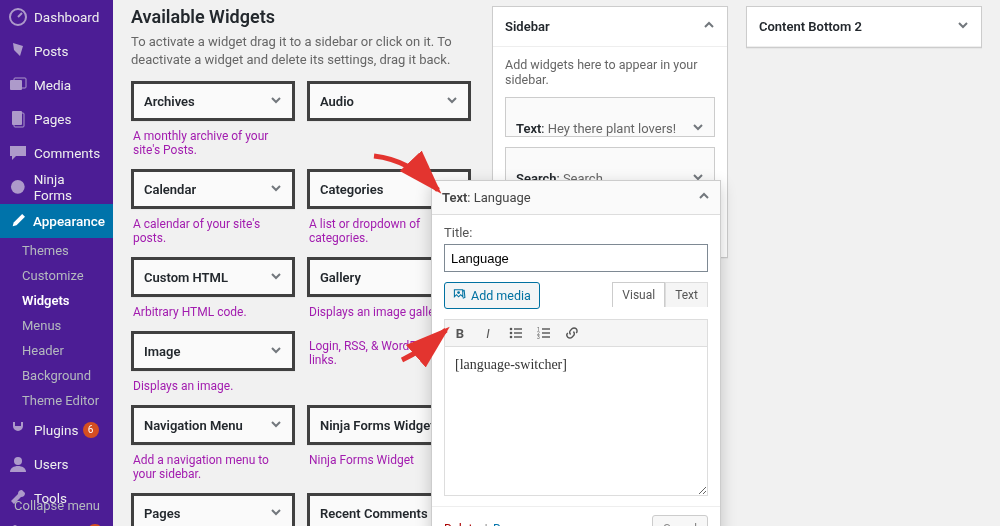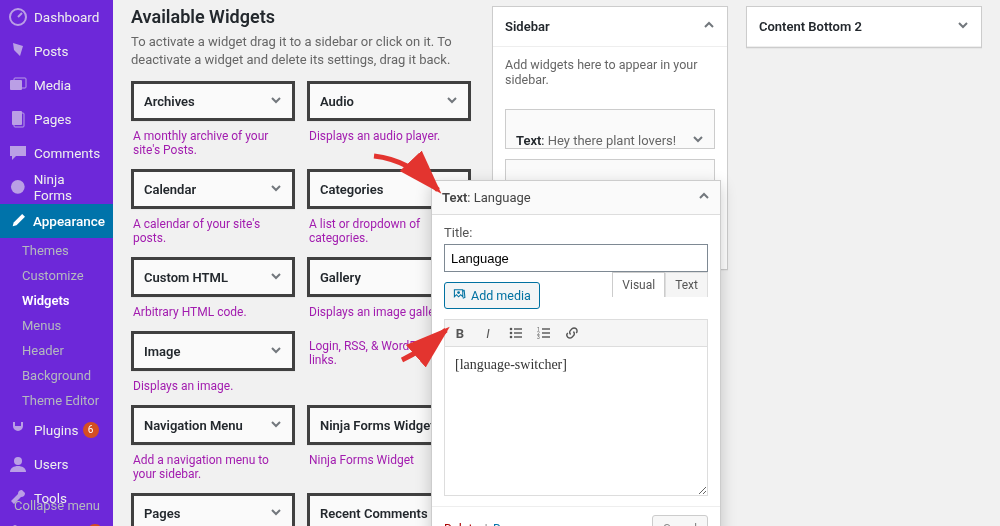--- a/index.html
+++ b/index.html
@@ -1,19 +1,19 @@
 <!DOCTYPE html>
 <html><head>
 <meta charset="utf-8">
 <style>
   html,body{margin:0;padding:0;font-family:-apple-system,BlinkMacSystemFont,"Segoe UI",Roboto,sans-serif;font-size:13px;color:#444;background:#f1f1f1;width:1000px;height:526px;overflow:hidden}
   *{box-sizing:border-box}
 
   
-  #adminmenu{position:absolute;left:0;top:0;width:113px;height:526px;background:#6d28d9;color:#eee}
+  #adminmenu{position:absolute;left:0;top:0;width:113px;height:526px;background:#4c1d95;color:#eee}
   .m{display:flex;align-items:center;height:34px;padding:0 8px;cursor:pointer;position:relative}
   .m .ic{width:20px;height:20px;margin-right:6px;display:flex;align-items:center;justify-content:center;opacity:.6}
   .m .lbl{font-size:13.5px;color:#eee}
   .m.cur{background:#0073aa}
   .m.cur .lbl{color:#fff;font-weight:500}
   .m.cur .ic{opacity:1}
   .m.cur::after{content:"";position:absolute;right:-8px;top:9px;border:8px solid transparent;border-right-color:#f1f1f1}
   .sub{padding-left:14px}
   .sub a{display:block;padding:5px 0 5px 8px;color:#b4b9be;font-size:13px;text-decoration:none}
   .sub a.on{color:#fff;font-weight:600}
@@ -35,35 +35,35 @@
   .wheader .nm{font-weight:600;color:#23282d}
   .wheader .tri{color:#72777c}
   .wdesc{font-size:12px;color:#a21caf;padding:8px 2px 12px 2px;min-height:34px}
 
   
   .areas{flex:1;display:flex;gap:18px}
   .area{width:236px}
   .areapanel{border:1px solid #ccc;background:#fff;box-shadow:0 1px 1px rgba(0,0,0,.04)}
   .areahdr{height:40px;display:flex;align-items:center;justify-content:space-between;padding:0 12px;font-weight:600;color:#23282d;border-bottom:1px solid #eee}
   .areabody{padding:10px 12px}
-  .areadesc{color:#666;font-size:12.5px;margin-bottom:22px}
+  .areadesc{color:#666;font-size:12.5px;margin-bottom:10px}
   .placed{border:1px solid #ccc;background:#fafafa;height:40px;display:flex;align-items:flex-end;justify-content:space-between;padding:0 10px;margin-bottom:10px;cursor:move}
   .placed .ttl{font-size:13px;color:#23282d}
   .placed .ttl b{font-weight:600}
   .placed .ttl span{color:#666}
 
   
   .editor{position:absolute;left:431px;top:180px;width:290px;background:#fff;border:1px solid #ccc;box-shadow:0 5px 15px rgba(0,0,0,.2);z-index:50}
   .editor .ehdr{height:34px;display:flex;align-items:center;justify-content:space-between;padding:0 10px;background:#fafafa;border-bottom:1px solid #ddd;font-size:13px}
   .editor .ehdr b{font-weight:600}
   .editor .ebody{padding:10px 12px}
   .editor label{display:block;margin-bottom:4px;color:#555}
   .editor input[type=text]{width:100%;height:28px;border:1px solid #7e8993;padding:0 6px;font-size:13px;background:#fff}
   .mediabtn{display:inline-flex;align-items:center;gap:4px;border:1px solid #0071a1;color:#0071a1;background:#f3f5f6;padding:4px 8px;border-radius:3px;margin:10px 0;cursor:pointer;font-size:12.5px}
-  .tabs{float:right;}
+  .tabs{float:right;margin-top:10px}
   .tab{display:inline-block;border:1px solid #ddd;border-bottom:none;padding:5px 9px;font-size:12px;background:#f5f5f5;color:#555;cursor:pointer}
   .tab.on{background:#fff;border-color:#ccc}
   .toolbar{clear:both;border:1px solid #ddd;border-bottom:none;background:#f5f5f5;padding:4px 6px;display:flex;gap:10px;align-items:center}
   .toolbar span{width:18px;height:18px;display:inline-flex;align-items:center;justify-content:center;color:#555;cursor:pointer}
   .editarea{border:1px solid #ddd;height:150px;padding:10px;font-family:Georgia,serif;font-size:14px;color:#333;background:#fff;overflow:auto;resize:vertical}
   .efoot{display:flex;align-items:center;justify-content:space-between;padding:8px 12px;border-top:1px solid #eee}
   .efoot a{color:#a00;text-decoration:underline;font-size:12.5px;cursor:pointer}
   .efoot a.done{color:#0073aa}
   .efoot .divider{color:#888;margin:0 2px}
   .savedbtn{border:1px solid #ccc;background:#f7f7f7;color:#888;padding:5px 10px;border-radius:3px;font-size:12.5px}
@@ -208,21 +208,20 @@
             </div>
             <div class="wdesc">A monthly archive of your site's Posts.</div>
           </div>
           <div class="wbox">
             <div class="wheader">
               <span class="nm">Audio</span>
               <span class="tri"><svg class="chev" viewBox="0 0 12 12">
                   <path d="M2 4l4 4 4-4" fill="none" stroke="#72777c" stroke-width="2"></path>
                 </svg></span>
             </div>
-            <div class="wdesc">Displays an audio player.</div>
           </div>
           <div class="wbox">
             <div class="wheader">
               <span class="nm">Calendar</span>
               <span class="tri"><svg class="chev" viewBox="0 0 12 12">
                   <path d="M2 4l4 4 4-4" fill="none" stroke="#72777c" stroke-width="2"></path>
                 </svg></span>
             </div>
             <div class="wdesc">A calendar of your site's posts.</div>
           </div>

